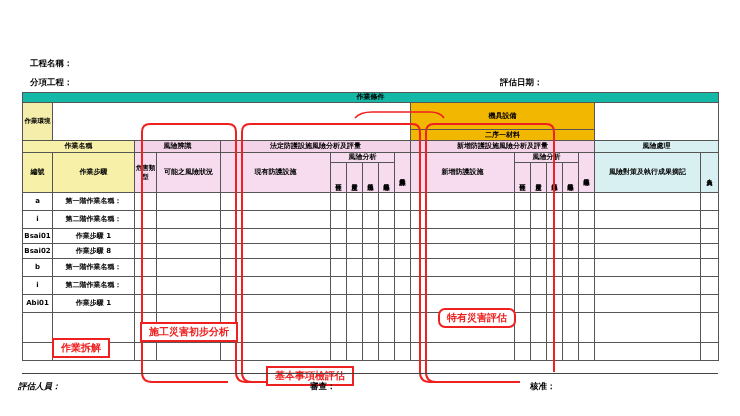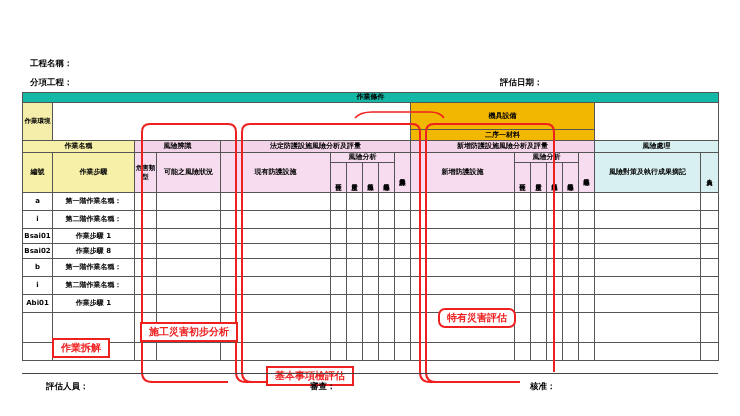--- a/index.html
+++ b/index.html
@@ -103,21 +103,21 @@
     width: 696px;
     border-top: 1.5px solid #444;
   }
   .sig {
     position: absolute;
     font-size: 8.5px;
     font-weight: bold;
     top: 381px;
     white-space: nowrap;
   }
-  .sig-a { left: 46px; }
+  .sig-a { left: 18px; font-style: italic; }
   .sig-b { left: 310px; }
   .sig-c { left: 530px; }
 
   
   .redlayer {
     position: absolute; left: 0; top: 0;
     width: 740px; height: 416px;
     pointer-events: none;
   }
   .tag {

